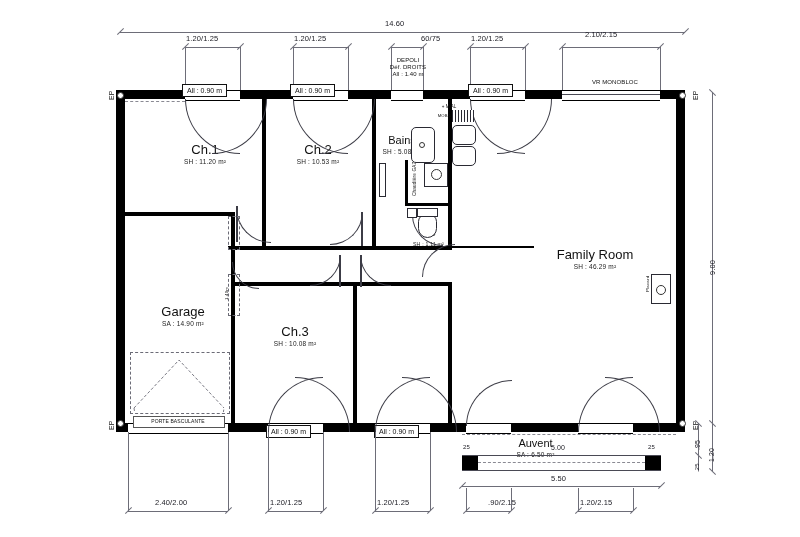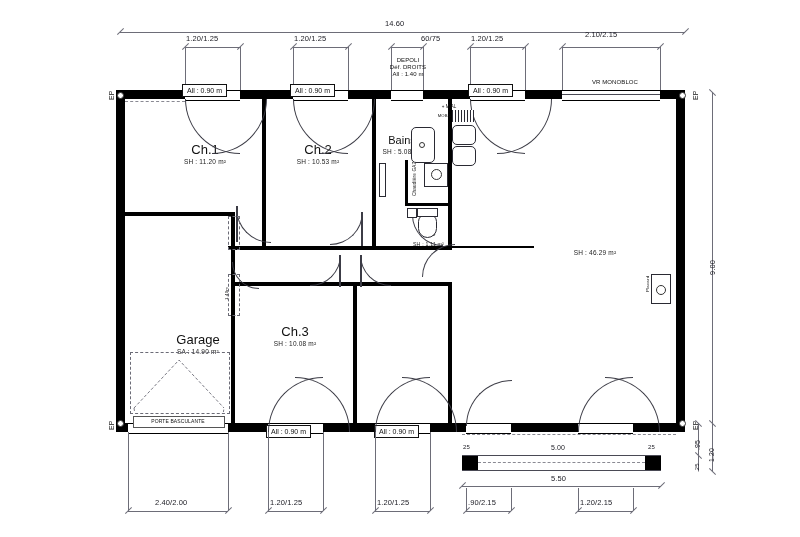--- a/index.html
+++ b/index.html
@@ -170,35 +170,40 @@
     <div class="nm">Bains</div>
     <div class="sh">SH : 5.08 m²</div>
   </div>
 
   <div class="room tiny" style="left:405px;top:226px;width:47px;">
     <div class="nm">WC</div>
     <div class="sh">SH : 1.11 m²</div>
   </div>
 
   <div class="room" style="left:520px;top:248px;width:150px;">
+    <div class="nm">Family Room</div>
     <div class="sh">SH : 46.29 m²</div>
   </div>
 
 
-  <div class="room" style="left:148px;top:305px;width:100px;margin-top:28px;">
+  <div class="room" style="left:133px;top:305px;width:100px;">
     <div class="nm">Garage</div>
     <div class="sh">SA : 14.90 m²</div>
   </div>
 
   <div class="room" style="left:250px;top:325px;width:90px;">
     <div class="nm">Ch.3</div>
     <div class="sh">SH : 10.08 m²</div>
   </div>
 
 
+  <div class="room small" style="left:493px;top:436px;width:85px;">
+    <div class="nm">Auvent</div>
+    <div class="sh">SA : 6.50 m²</div>
+  </div>
 
   <div class="callout" style="left:182px;top:84px;">All : 0.90 m</div>
   <div class="callout" style="left:290px;top:84px;">All : 0.90 m</div>
   <div class="callout" style="left:468px;top:84px;">All : 0.90 m</div>
   <div class="callout" style="left:266px;top:425px;">All : 0.90 m</div>
   <div class="callout" style="left:374px;top:425px;">All : 0.90 m</div>
 
   <div class="plaintxt" style="left:382px;top:57px;width:52px;">DEPOLI</div>
   <div class="plaintxt" style="left:382px;top:64px;width:52px;">Déf. DROITS</div>
   <div class="plaintxt" style="left:382px;top:71px;width:52px;">All : 1.40 m</div>
@@ -323,21 +328,21 @@
   <div class="dimtxt" style="left:270px;top:498px;">1.20/1.25</div>
 
   <div class="dimline" style="left:375px;top:511px;width:55px;"></div>
   <div class="tick" style="left:375px;top:506px;"></div>
   <div class="tick" style="left:430px;top:506px;"></div>
   <div class="dimtxt" style="left:377px;top:498px;">1.20/1.25</div>
 
   <div class="dimline" style="left:466px;top:511px;width:45px;"></div>
   <div class="tick" style="left:466px;top:506px;"></div>
   <div class="tick" style="left:511px;top:506px;"></div>
-  <div class="dimtxt" style="left:468px;top:498px;text-align:right;">.90/2.15</div>
+  <div class="dimtxt" style="left:488px;top:498px;text-align:right;">.90/2.15</div>
 
   <div class="dimline" style="left:578px;top:511px;width:55px;"></div>
   <div class="tick" style="left:578px;top:506px;"></div>
   <div class="tick" style="left:633px;top:506px;"></div>
   <div class="dimtxt" style="left:580px;top:498px;">1.20/2.15</div>
 
   <div class="dimv" style="left:128px;top:432px;height:79px;"></div>
   <div class="dimv" style="left:228px;top:432px;height:79px;"></div>
   <div class="dimv" style="left:268px;top:432px;height:79px;"></div>
   <div class="dimv" style="left:323px;top:432px;height:79px;"></div>

